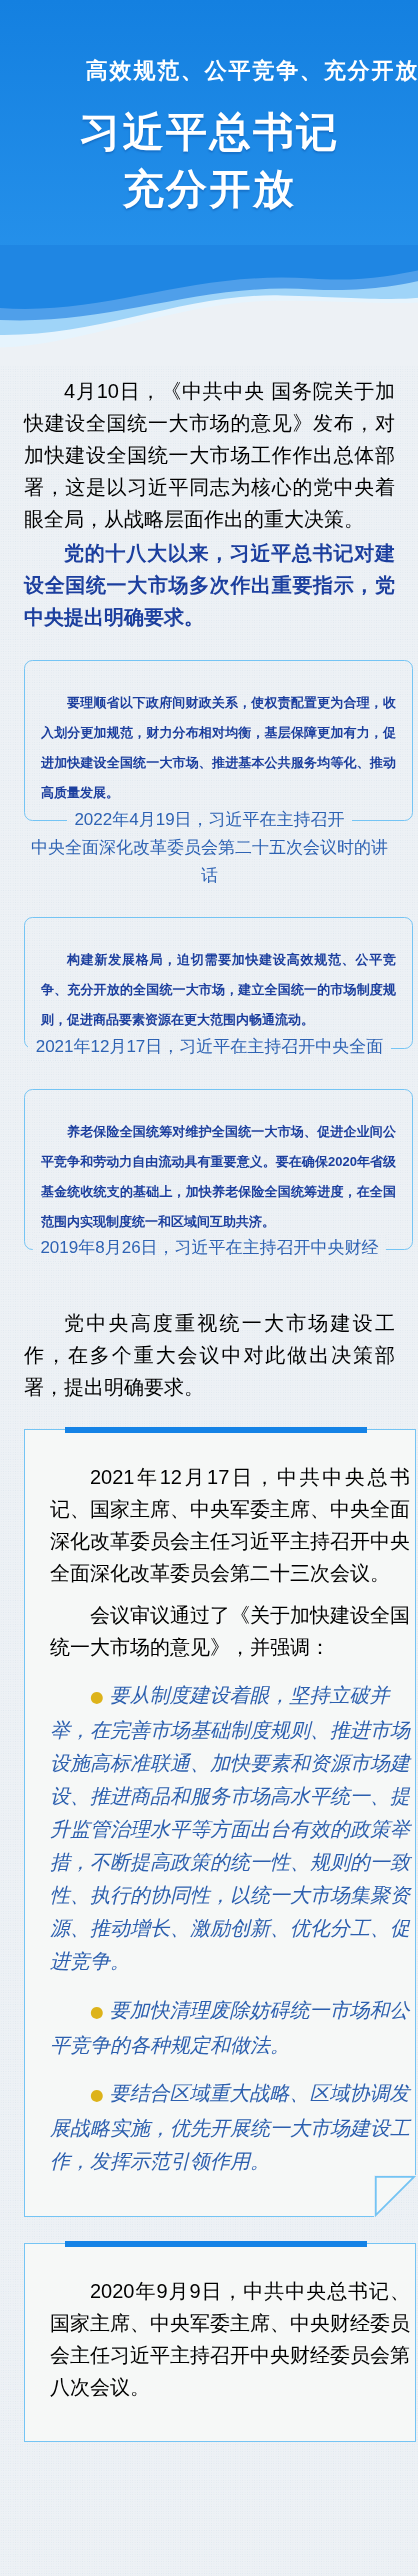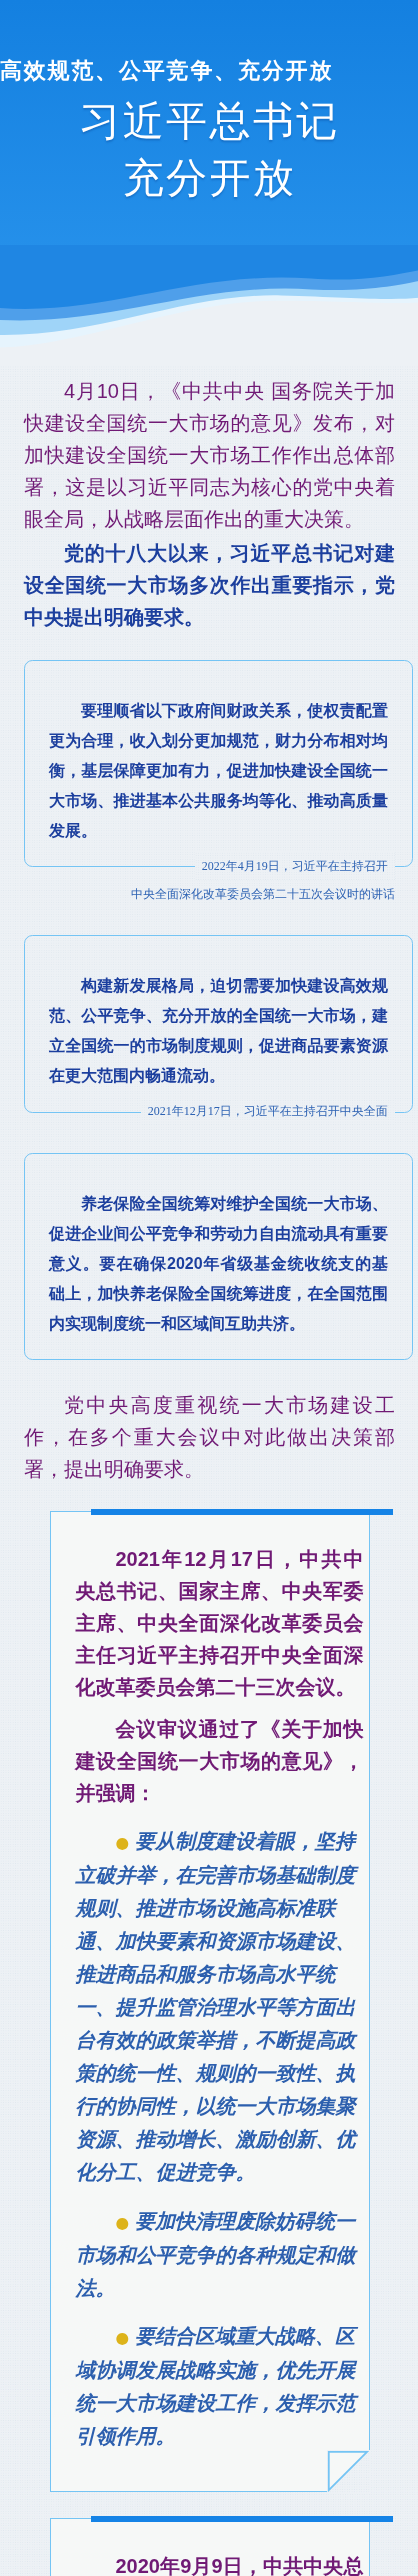--- a/index.html
+++ b/index.html
@@ -11,61 +11,60 @@
       #edf1f5;
   }
   .bgfill{
     background:
       radial-gradient(rgba(176,198,214,.22) 0.6px, transparent 0.6px) 0 0/2.4px 2.4px,
       #edf1f5;
   }
   
   .hero{position:relative;height:365px;background:linear-gradient(180deg,#1480e0 0%,#2590ea 70%);overflow:hidden;}
   .hero-tagline{
-    position:absolute;top:56px;width:100%;text-align:left;
+    position:absolute;top:56px;width:100%;text-align:right;
     color:#ffffff;font-size:22px;font-weight:bold;letter-spacing:1.8px;
   }
   .hero-title{
-    position:absolute;top:93px;width:100%;text-align:center;
-    color:#ffffff;font-size:41px;font-weight:400;line-height:57px;letter-spacing:2.4px;
+    position:absolute;top:104px;width:100%;text-align:center;
+    color:#ffffff;font-size:41px;font-weight:700;line-height:57px;letter-spacing:2.4px;
     text-shadow:0 2.4px 1.8px rgba(10,70,150,.35);
   }
   .hero-wave{position:absolute;left:0;bottom:0;width:419px;height:120px;display:block;}
   
   .content{padding:0 24px;}
   .para{
-    color:#701a75;font-size:20px;line-height:32px;text-align:justify;
+    color:#000000;font-size:20px;line-height:32px;text-align:justify;
     text-indent:2em;margin:0;
   }
   .para.bold{color:#1c3f9e;font-weight:bold;}
   #intro-p1{margin-top:9.6px;}
   #intro-p2{margin-top:2px;}
   
   .quote-card{
     position:relative;margin:27.5px auto 0;width:363px;
     border:1.8px solid #74c4f4;border-radius:8.4px;
     padding:23px 12px 8.4px 12px;
   }
   .quote-text{
-    color:#1c3f9e;font-weight:bold;font-size:16px;line-height:30px;
-    text-align:justify;text-indent:2em;margin:12px;
+    color:#1c3f9e;font-weight:bold;font-size:13px;line-height:30px;
+    text-align:justify;text-indent:2em;margin:4px;
   }
   .attribution{
-    text-align:right;color:#2d62b3;font-size:12px;line-height:28px;
-    margin-top:-15.6px;position:relative;z-index:2;font-family:Liberation Serif, serif;
+    text-align:center;color:#2d62b3;font-size:17px;line-height:28px;
+    margin-top:-15.6px;position:relative;z-index:2;
   }
   .attr-l1{display:inline-block;padding:0 7.2px;}
   .attr-l2{display:block;}
   #middle-para{margin-top:45px;}
   
   .panel{
-    position:relative;margin:26px auto 0;width:320px;box-sizing:border-box;
+    position:relative;margin:26px auto 0;width:392px;box-sizing:border-box;
     background:#f6f8f7;border:1.8px solid #74c4f4;
     padding:31px 5px 38px 25px;
-    font-weight:bold;
   }
   .panel-bar{
     position:absolute;top:-3.6px;left:40px;width:302px;height:6px;
     background:#1583e6;
   }
   .panel .para{font-size:20px;line-height:32px;}
   .panel .para + .para{margin-top:10px;}
   .kaiti{
     font-family:"DejaVu Serif",serif;font-style:italic;
     color:#2c5fae;font-size:20px;line-height:33px;
@@ -112,20 +111,21 @@
     <p class="quote-text">构建新发展格局，迫切需要加快建设高效规范、公平竞争、充分开放的全国统一大市场，建立全国统一的市场制度规则，促进商品要素资源在更大范围内畅通流动。</p>
   </div>
   <div class="attribution">
     <span class="attr-l1 bgfill">2021年12月17日，习近平在主持召开中央全面</span>
   </div>
 
   <div class="quote-card">
     <p class="quote-text">养老保险全国统筹对维护全国统一大市场、促进企业间公平竞争和劳动力自由流动具有重要意义。要在确保2020年省级基金统收统支的基础上，加快养老保险全国统筹进度，在全国范围内实现制度统一和区域间互助共济。</p>
   </div>
   <div class="attribution">
+    <span class="attr-l1 bgfill">2019年8月26日，习近平在主持召开中央财经</span>
   </div>
 
   <p class="para" id="middle-para">党中央高度重视统一大市场建设工作，在多个重大会议中对此做出决策部署，提出明确要求。</p>
 
   <div class="panel">
     <div class="panel-bar"></div>
     <p class="para">2021年12月17日，中共中央总书记、国家主席、中央军委主席、中央全面深化改革委员会主任习近平主持召开中央全面深化改革委员会第二十三次会议。</p>
     <p class="para">会议审议通过了《关于加快建设全国统一大市场的意见》，并强调：</p>
     <p class="kaiti bullet" style="text-indent:2em;margin:15.6px 0 0 0;"><span class="dot">●</span><span>要从制度建设着眼，坚持立破并举，在完善市场基础制度规则、推进市场设施高标准联通、加快要素和资源市场建设、推进商品和服务市场高水平统一、提升监管治理水平等方面出台有效的政策举措，不断提高政策的统一性、规则的一致性、执行的协同性，以统一大市场集聚资源、推动增长、激励创新、优化分工、促进竞争。</span></p>
     <p class="kaiti bullet" style="text-indent:2em;margin:15.6px 0 0 0;"><span class="dot">●</span><span>要加快清理废除妨碍统一市场和公平竞争的各种规定和做法。</span></p>

